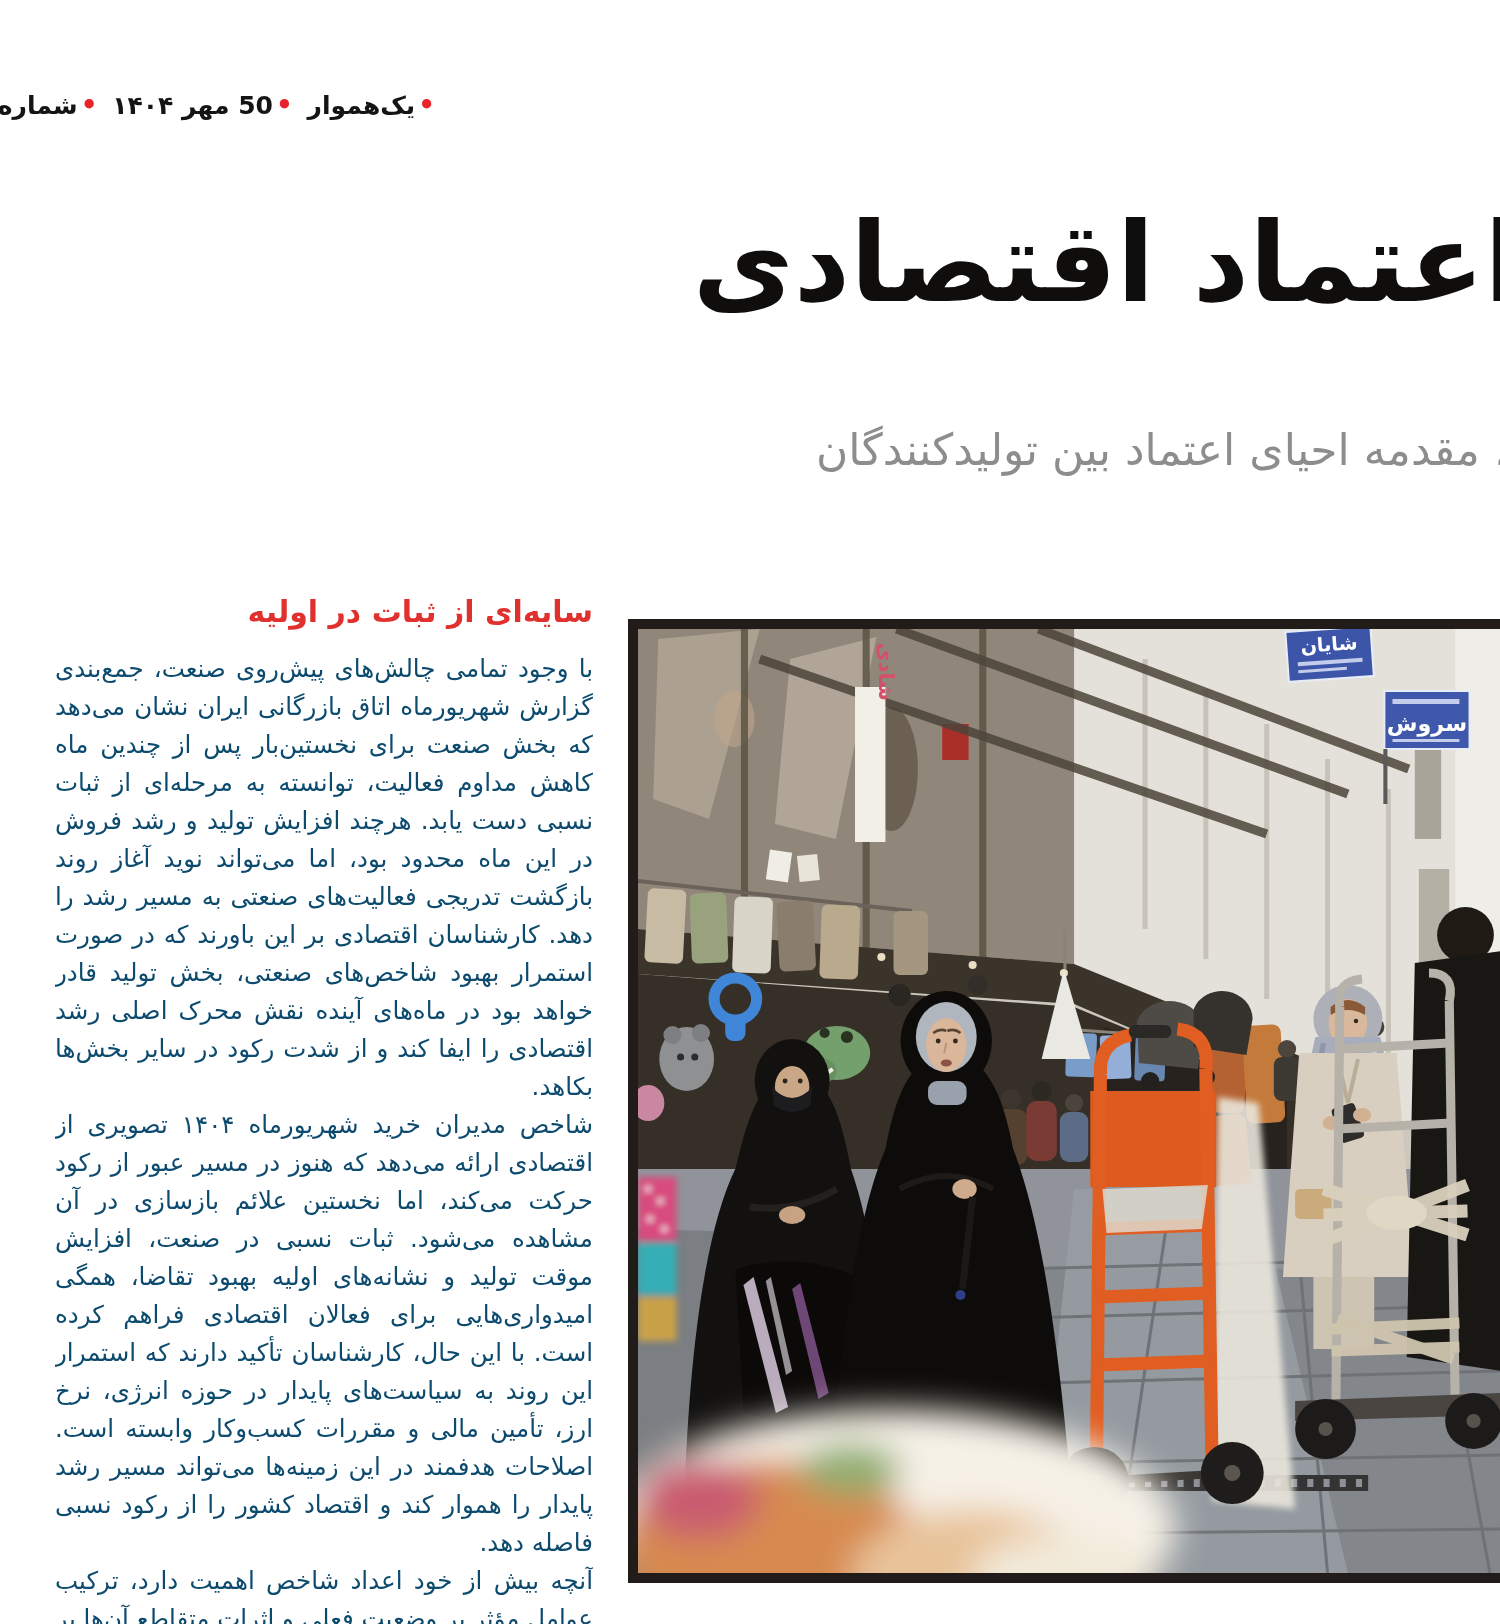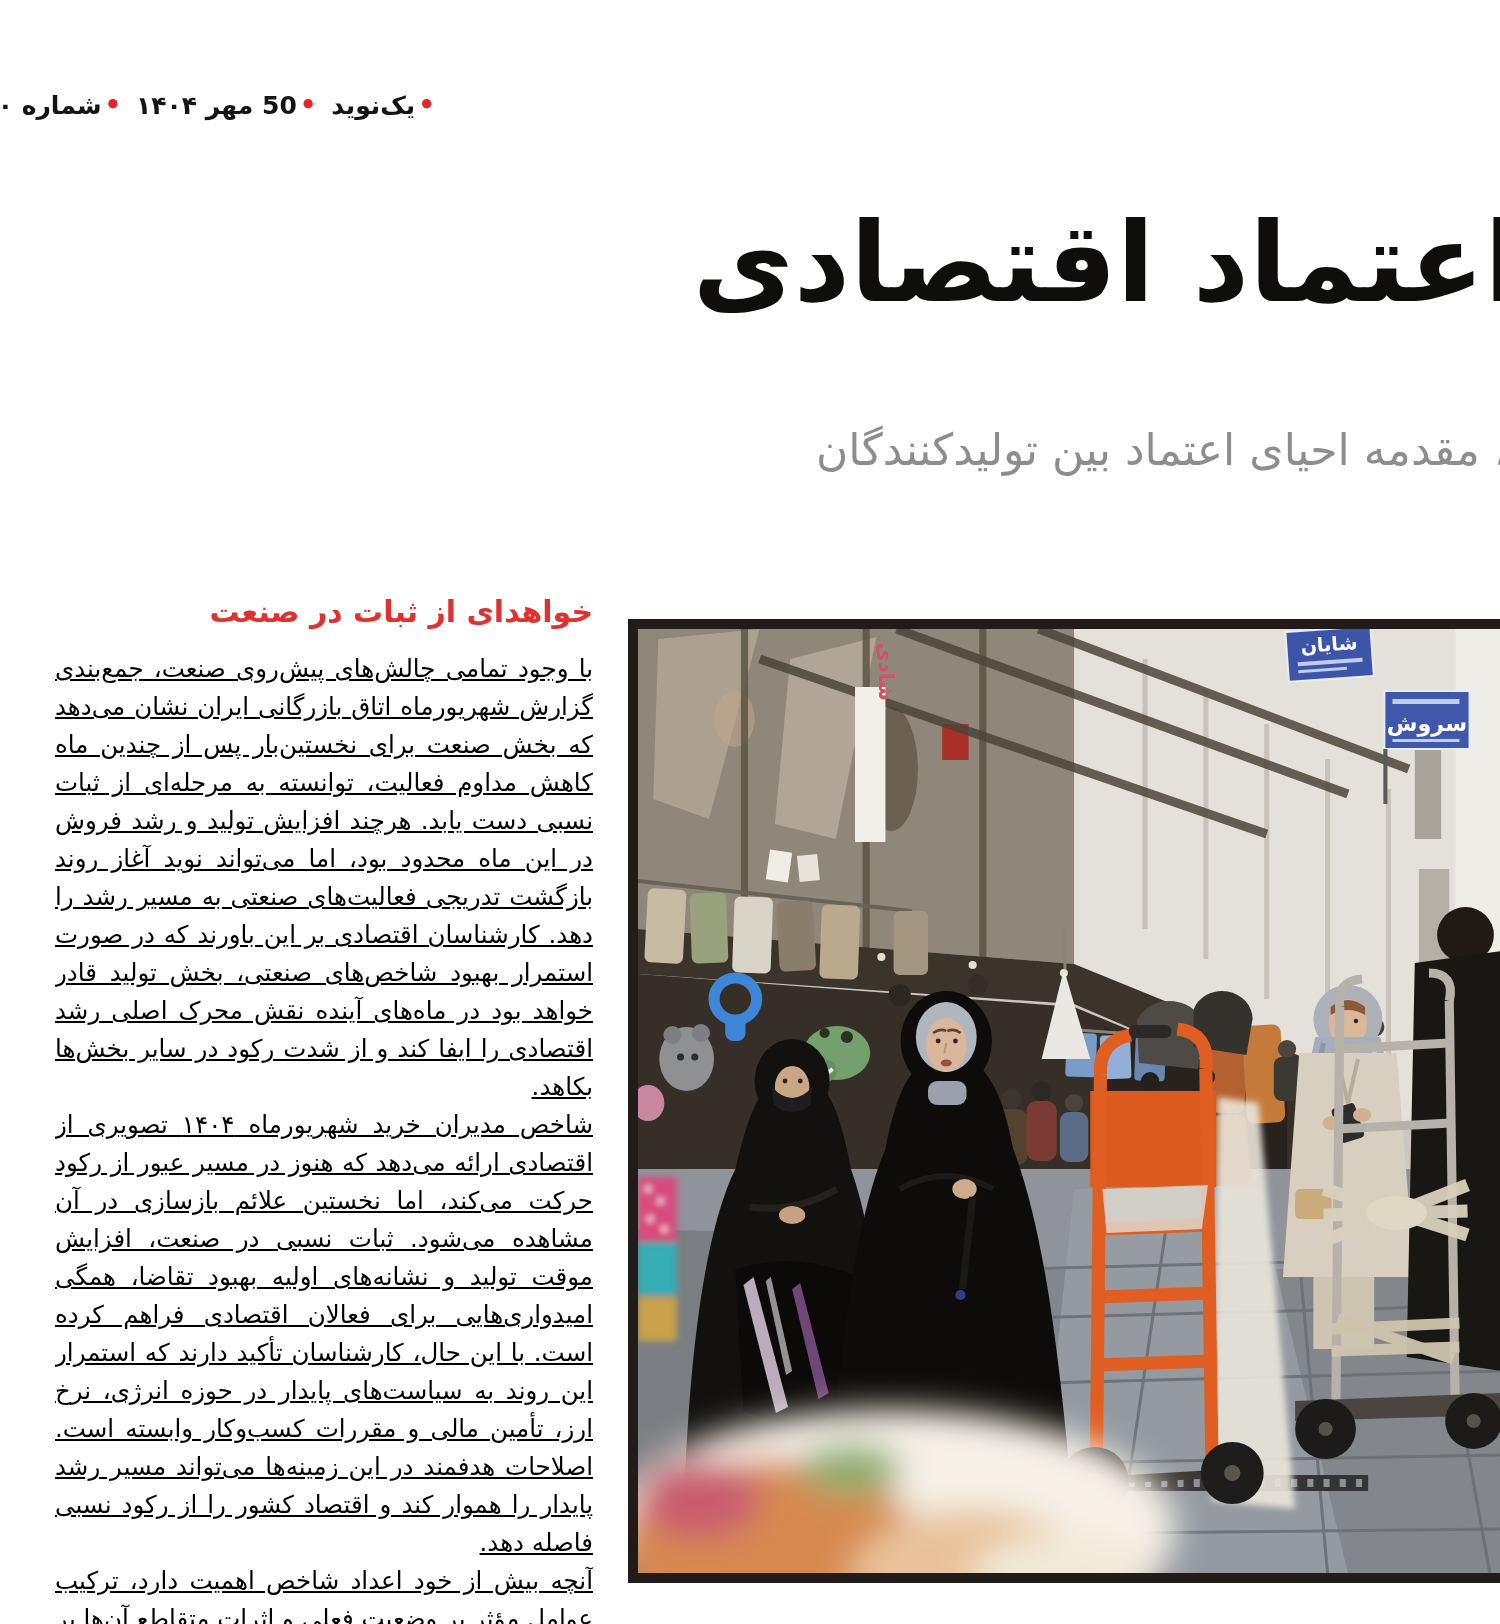--- a/index.html
+++ b/index.html
@@ -34,49 +34,49 @@
   
   .section-heading{
     position:absolute;top:594px;left:55px;width:538px;
     direction:rtl;text-align:right;
     font-size:30px;font-weight:bold;color:#e0312f;
   }
   .body-col{
     position:absolute;top:650px;left:55px;width:538px;height:974px;
     overflow:hidden;
     direction:rtl;text-align:justify;
-    font-size:24.5px;line-height:38px;color:#000000;text-decoration:underline;
+    font-size:24.5px;line-height:38px;color:#0c4a6e;
   }
   .body-col p{margin:0;padding:0;}
   
   .photo-frame{
     position:absolute;top:619px;left:628px;
     width:884px;height:964px;
     box-sizing:border-box;
     border:10px solid #211c19;
     background:#cdc8bf;
   }
   .photo-frame svg{display:block;width:100%;height:100%;}
   svg text{font-family:"DejaVu Sans",sans-serif;font-weight:bold;}
 </style>
 </head>
 <body>
 
 <div class="page">
 
   <div class="masthead">
-    <span class="mh-item"><span class="dot">•</span><span>یک‌نوید</span></span>
+    <span class="mh-item"><span class="dot">•</span><span>یک‌هموار</span></span>
     <span class="mh-item"><span class="dot">•</span><span>50 مهر ۱۴۰۴</span></span>
     <span class="mh-item"><span class="dot">•</span><span>شماره ۵۰۰</span></span>
   </div>
 
   <div class="headline">اعتماد اقتصادی</div>
   <div class="subtitle">، مقدمه احیای اعتماد بین تولیدکنندگان</div>
 
-  <div class="section-heading">خواهد‌ای از ثبات در صنعت</div>
+  <div class="section-heading">سایه‌ای از ثبات در اولیه</div>
   <div class="body-col">
     <p>با وجود تمامی چالش‌های پیش‌روی صنعت، جمع‌بندی گزارش شهریورماه اتاق بازرگانی ایران نشان می‌دهد که بخش صنعت برای نخستین‌بار پس از چندین ماه کاهش مداوم فعالیت، توانسته به مرحله‌ای از ثبات نسبی دست یابد. هرچند افزایش تولید و رشد فروش در این ماه محدود بود، اما می‌تواند نوید آغاز روند بازگشت تدریجی فعالیت‌های صنعتی به مسیر رشد را دهد. کارشناسان اقتصادی بر این باورند که در صورت استمرار بهبود شاخص‌های صنعتی، بخش تولید قادر خواهد بود در ماه‌های آینده نقش محرک اصلی رشد اقتصادی را ایفا کند و از شدت رکود در سایر بخش‌ها بکاهد.</p>
     <p>شاخص مدیران خرید شهریورماه ۱۴۰۴ تصویری از اقتصادی ارائه می‌دهد که هنوز در مسیر عبور از رکود حرکت می‌کند، اما نخستین علائم بازسازی در آن مشاهده می‌شود. ثبات نسبی در صنعت، افزایش موقت تولید و نشانه‌های اولیه بهبود تقاضا، همگی امیدواری‌هایی برای فعالان اقتصادی فراهم کرده است. با این حال، کارشناسان تأکید دارند که استمرار این روند به سیاست‌های پایدار در حوزه انرژی، نرخ ارز، تأمین مالی و مقررات کسب‌وکار وابسته است. اصلاحات هدفمند در این زمینه‌ها می‌تواند مسیر رشد پایدار را هموار کند و اقتصاد کشور را از رکود نسبی فاصله دهد.</p>
     <p>آنچه بیش از خود اعداد شاخص اهمیت دارد، ترکیب عوامل مؤثر بر وضعیت فعلی و اثرات متقاطع آن‌ها بر</p>
   </div>
 
   <div class="photo-frame">
     <svg viewBox="0 0 852 944" preserveAspectRatio="none">
       <defs>
         <filter id="b16" x="-40%" y="-40%" width="180%" height="180%">

